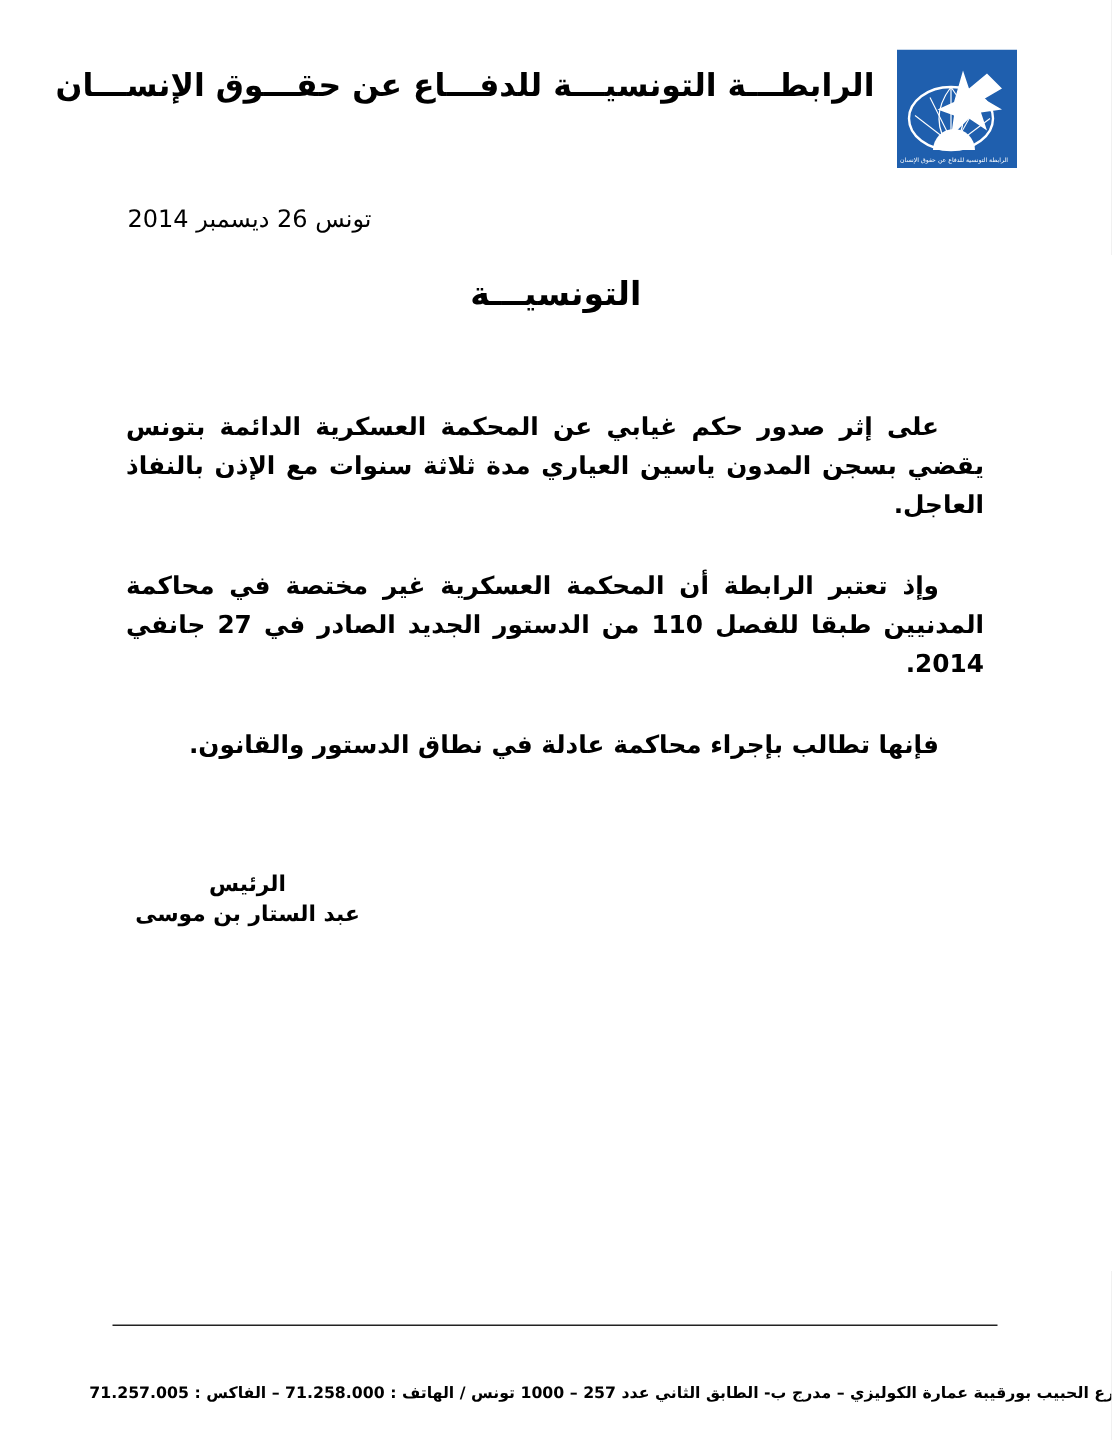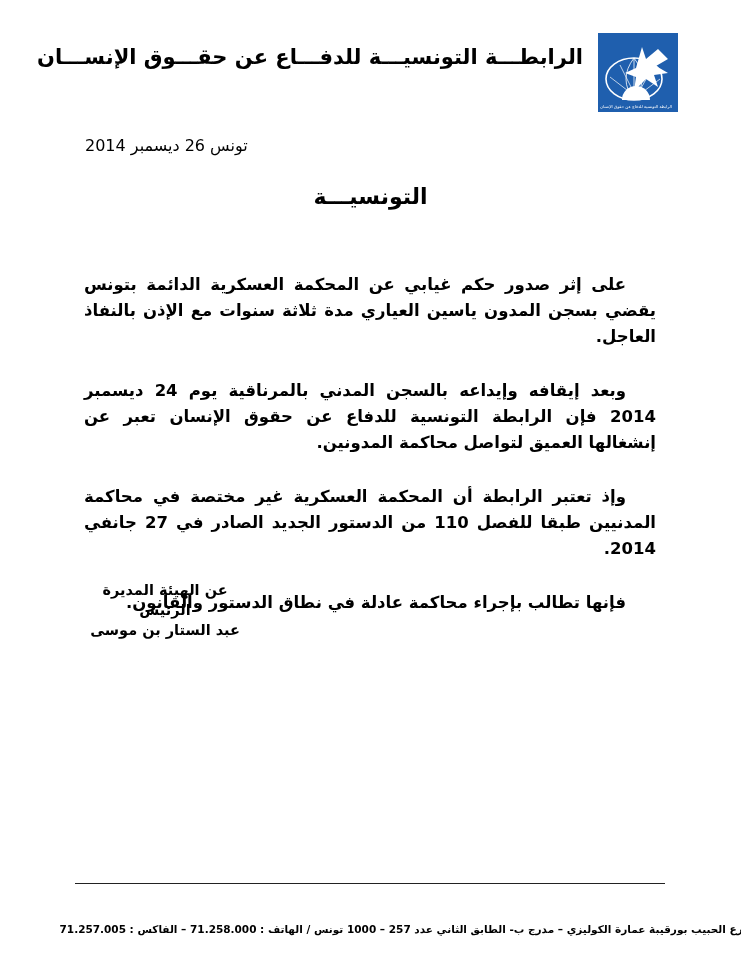--- a/index.html
+++ b/index.html
@@ -100,27 +100,25 @@
       </svg>
     </div>
   </div>
 
   <div class="date-line">تونس 26 ديسمبر 2014</div>
 
   <div class="statement-title">التونسيـــة</div>
 
   <div class="body">
     <p>على إثر صدور حكم غيابي عن المحكمة العسكرية الدائمة بتونس يقضي بسجن المدون ياسين العياري مدة ثلاثة سنوات مع الإذن بالنفاذ العاجل.</p>
-    <p>وبعد إيقافه وإيداعه بالسجن المدني بالمرناقية يوم 24 ديسمبر 2014 فإن الرابطة التونسية للدفاع عن حقوق الإنسان تعبر عن إنشغالها العميق لتواصل محاكمة المدونين.</p>
     <p>وإذ تعتبر الرابطة أن المحكمة العسكرية غير مختصة في محاكمة المدنيين طبقا للفصل 110 من الدستور الجديد الصادر في 27 جانفي 2014.</p>
     <p>فإنها تطالب بإجراء محاكمة عادلة في نطاق الدستور والقانون.</p>
   </div>
 
   <div class="signature">
-    <div>عن الهيئة المديرة</div>
     <div>الرئيس</div>
     <div>عبد الستار بن موسى</div>
   </div>
 
   <div class="footer-rule"></div>
   <div class="footer-address">شارع الحبيب بورقيبة عمارة الكوليزي – مدرج ب- الطابق الثاني عدد 257 – 1000 تونس / الهاتف : 71.258.000 – الفاكس : 71.257.005</div>
 
 </div>
 
 </body></html>

